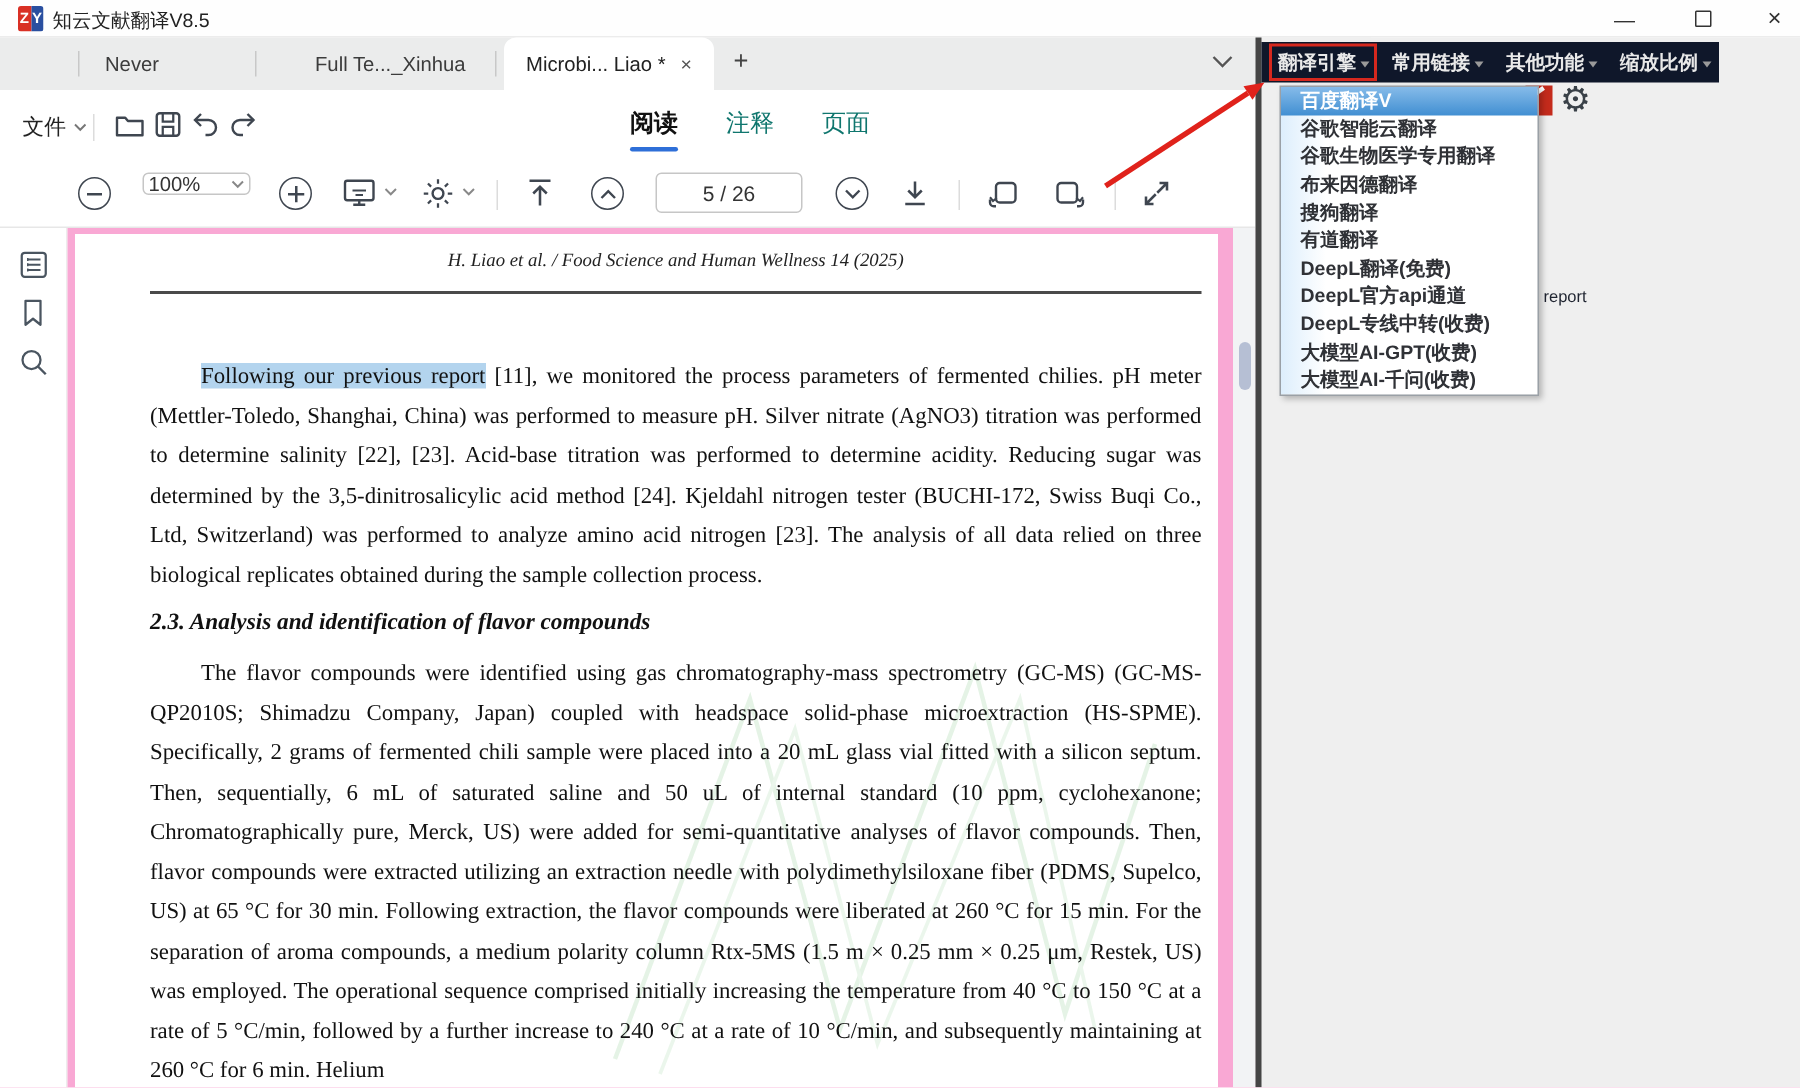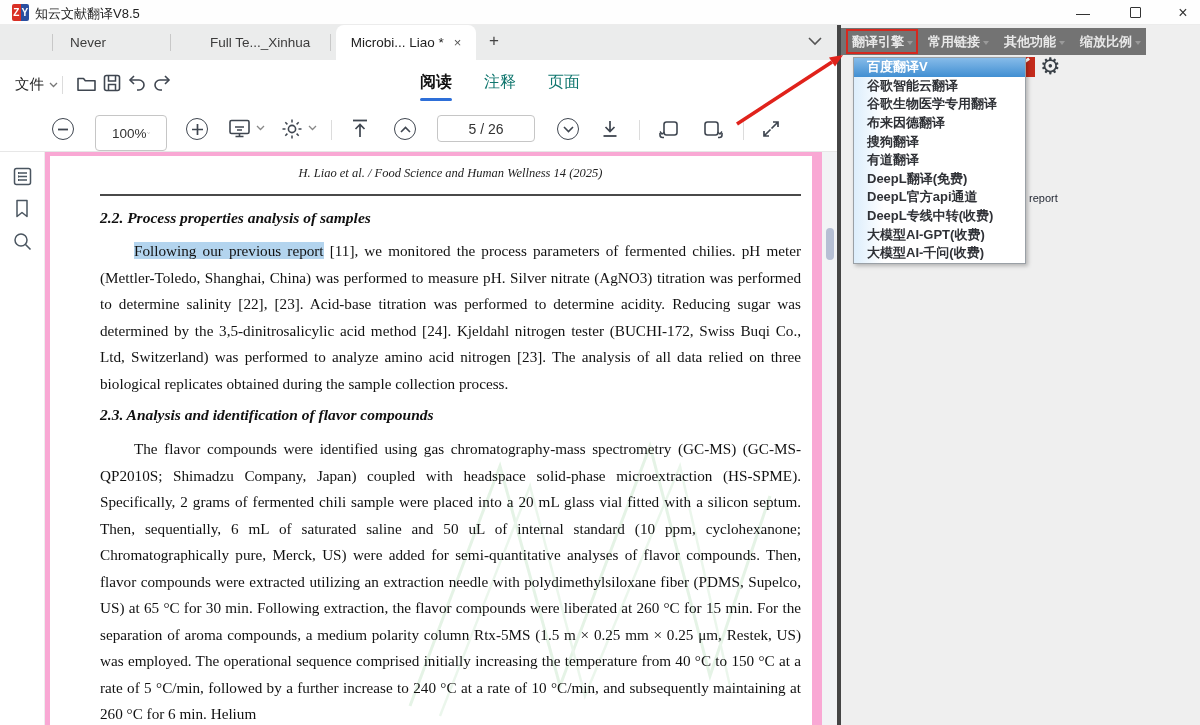--- a/index.html
+++ b/index.html
@@ -33,42 +33,42 @@
   .file-menu { position:absolute; left:15px; top:15px; font-size:14.5px; color:#222; display:flex; align-items:center; gap:5px; }
   .vsep { position:absolute; width:1px; background:#dcdcdc; }
   .icon-btn { position:absolute; display:flex; align-items:center; justify-content:center; }
   .view-tabs { position:absolute; left:400px; top:12px; display:flex; gap:32px; }
   .view-tab { font-size:16px; color:#0f766e; padding-bottom:8px; position:relative; }
   .view-tab.active { color:#111; font-weight:bold;margin-left:20px; }
   .view-tab.active::after { content:""; position:absolute; left:0; right:0; bottom:0; height:3px; background:#2e6fd8; border-radius:2px; }
 
   .row2 { position:absolute; left:0; top:110px; width:837px; height:42px; background:#fff; border-bottom:1px solid #e7e7e7; }
   .circle-ctl { position:absolute; width:22px; height:22px; border:1.6px solid #3f4650; border-radius:50%; display:flex; align-items:center; justify-content:center; }
-  .zoom-box { position:absolute; left:95px; top:5px; width:72px; height:36px; border:1px solid #c6c6c6; border-radius:4px; display:flex; align-items:center; justify-content:space-between; padding:0 16px; font-size:13.5px; color:#333; }
+  .zoom-box { position:absolute; left:95px; top:5px; width:72px; height:15px; border:1px solid #c6c6c6; border-radius:4px; display:flex; align-items:center; justify-content:space-between; padding:0 3px; font-size:13.5px; color:#333; }
   .page-box { position:absolute; left:437px; top:5px; width:98px; height:27px; border:1px solid #c6c6c6; border-radius:4px; display:flex; align-items:center; justify-content:center; font-size:14px; color:#333; }
 
   
   .sidebar { position:absolute; left:0; top:152px; width:45px; height:573px; background:#fff; border-right:1px solid #ededed; }
   .side-icon { position:absolute; left:12px; }
 
   
   .viewport { position:absolute; left:45px; top:152px; width:792px; height:573px; background:#f9a8d4; }
   .page { position:absolute; left:5px; top:4px; width:762px; height:569px; background:#fff; overflow:hidden; }
   .doc-header { position:absolute; left:50px; top:10px; width:701px; text-align:center; font-family:"Liberation Serif", serif; font-style:italic; font-size:12.5px; color:#222; }
   .doc-rule { position:absolute; left:50px; top:38px; width:701px; height:0; border-top:2px solid #4a4a4a; }
   .doc-section { position:absolute; left:50px; font-family:"Liberation Serif", serif; font-style:italic; font-weight:bold; font-size:15.5px; color:#111; }
   .doc-para { position:absolute; left:50px; width:701px; font-family:"Liberation Serif", serif; font-size:15.2px; line-height:26.5px; color:#111; text-align:justify; text-indent:34px; }
   .hl { background:#b3d4ee; }
   .watermark { position:absolute; left:330px; top:250px; opacity:.8; }
   .scrolltrack { position:absolute; right:0; top:0; width:15px; height:573px; background:#f2f3f5; }
   .scrollthumb { position:absolute; right:3px; top:76px; width:8px; height:32px; background:#b6bfd4; border-radius:4px; }
 
   
   .rpanel { position:absolute; left:837px; top:25px; width:363px; height:700px; background:#efefef; border-left:4px solid #454545; }
-  .rmenubar { position:absolute; left:0; top:3px; width:305px; height:27px; background:#737373; display:flex; align-items:center; padding-left:11px; gap:15px; }
+  .rmenubar { position:absolute; left:0; top:3px; width:305px; height:27px; background:#0f172a; display:flex; align-items:center; padding-left:11px; gap:15px; }
   .rmenu-item { font-size:13px; font-weight:600; color:#e9e9e9; display:flex; align-items:center; gap:3px; }
   .tri { width:0; height:0; border-left:3px solid transparent; border-right:3px solid transparent; border-top:4px solid #9a9a9a; margin-top:2px; }
   .red-box { position:absolute; left:5px; top:4px; width:72px; height:25px; border:2px solid #d6281e; z-index:30; }
   .red-frag { position:absolute; left:176px; top:32px; width:18px; height:20px; background:#c42b1c; z-index:1; }
   .red-frag::after { content:""; position:absolute; left:3px; top:3px; width:10px; height:3px; background:#fff; transform:rotate(-35deg); }
   .gear { position:absolute; left:199px; top:28px; font-size:23px; color:#3a4148; z-index:1; }
   .dropdown { position:absolute; left:12px; top:32px; width:173px; z-index:10; background:linear-gradient(90deg,#ddeefc 0px,#ffffff 30px); border:1px solid #9aa0a6; box-shadow:2px 2px 4px rgba(0,0,0,.25);font-weight:bold; }
   .dd-item { height:18.6px; display:flex; align-items:center; padding-left:13px; font-size:13px; color:#2f3136; white-space:nowrap; }
   .dd-item.selected { background:linear-gradient(180deg,#86bbe9,#418fd2); color:#fff; }
   .partial-text { position:absolute; left:188px; top:167px; font-size:11px; color:#1f2430; font-weight:500; z-index:1; }
@@ -261,21 +261,20 @@
   </div>
 
   <div class="viewport">
     <div class="page">
       <svg class="watermark" width="420" height="320" viewBox="0 0 420 320">
         <path d="M30 300L120 60l60 220L270 40l60 230L390 90" fill="none" stroke="#dff1e0" stroke-width="3"></path>
         <path d="M60 310L150 80l55 210L300 60l50 220" fill="none" stroke="#e7f5e8" stroke-width="2.5"></path>
       </svg>
       <div class="doc-header">H. Liao et al. / Food Science and Human Wellness 14 (2025)</div>
       <div class="doc-rule"></div>
-      <div class="doc-section" style="top:53px;">2.2. Process properties analysis of samples</div>
       <div class="doc-para" style="top:82px;"><span class="hl">Following our previous report</span><span> [11], we monitored the process parameters of fermented chilies. pH meter (Mettler-Toledo, Shanghai, China) was performed to measure pH. Silver nitrate (AgNO3) titration was performed to determine salinity [22], [23]. Acid-base titration was performed to determine acidity. Reducing sugar was determined by the 3,5-dinitrosalicylic acid method [24]. Kjeldahl nitrogen tester (BUCHI-172, Swiss Buqi Co., Ltd, Switzerland) was performed to analyze amino acid nitrogen [23]. The analysis of all data relied on three biological replicates obtained during the sample collection process.</span></div>
       <div class="doc-section" style="top:250px;">2.3. Analysis and identification of flavor compounds</div>
       <div class="doc-para" style="top:280px;">The flavor compounds were identified using gas chromatography-mass spectrometry (GC-MS) (GC-MS-QP2010S; Shimadzu Company, Japan) coupled with headspace solid-phase microextraction (HS-SPME). Specifically, 2 grams of fermented chili sample were placed into a 20 mL glass vial fitted with a silicon septum. Then, sequentially, 6 mL of saturated saline and 50 uL of internal standard (10 ppm, cyclohexanone; Chromatographically pure, Merck, US) were added for semi-quantitative analyses of flavor compounds. Then, flavor compounds were extracted utilizing an extraction needle with polydimethylsiloxane fiber (PDMS, Supelco, US) at 65 °C for 30 min. Following extraction, the flavor compounds were liberated at 260 °C for 15 min. For the separation of aroma compounds, a medium polarity column Rtx-5MS (1.5 m × 0.25 mm × 0.25 μm, Restek, US) was employed. The operational sequence comprised initially increasing the temperature from 40 °C to 150 °C at a rate of 5 °C/min, followed by a further increase to 240 °C at a rate of 10 °C/min, and subsequently maintaining at 260 °C for 6 min. Helium</div>
     </div>
     <div class="scrolltrack">
       <div class="scrollthumb"></div>
     </div>
   </div>
 
   <div class="rpanel">

